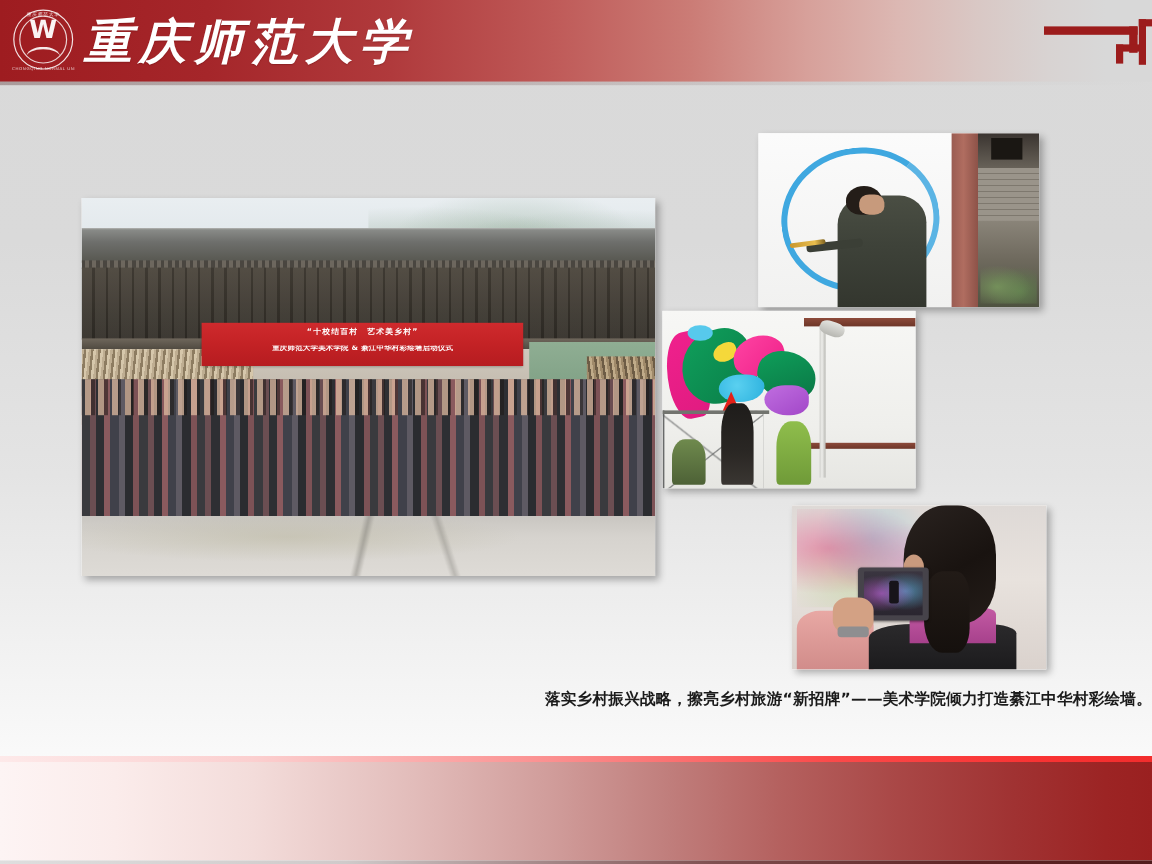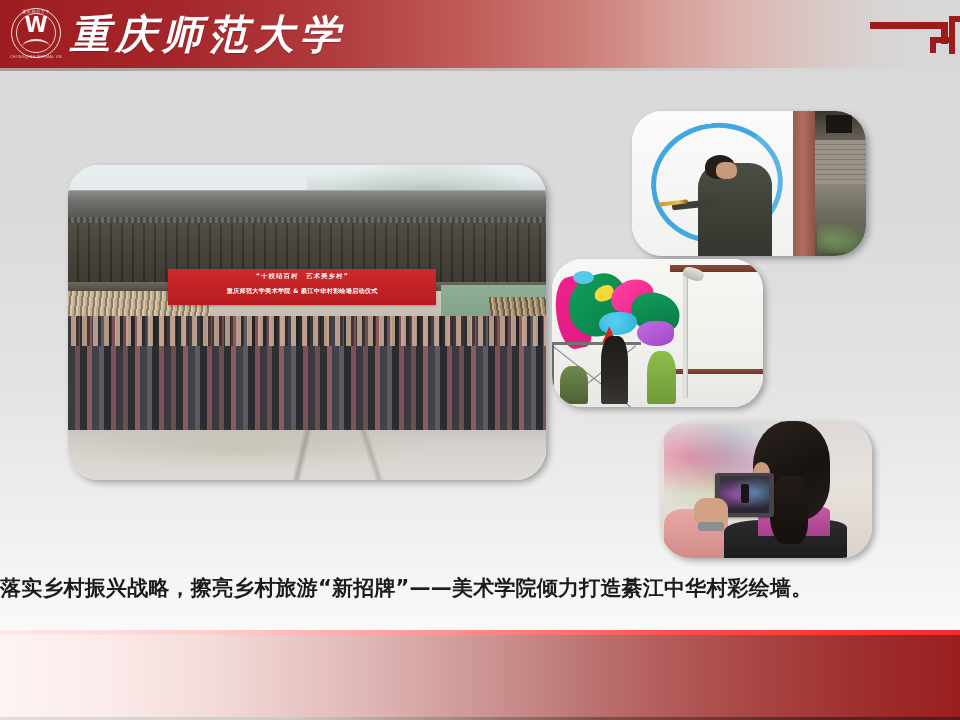--- a/index.html
+++ b/index.html
@@ -214,21 +214,20 @@
         #5e2424 84%,
         #521c1c 100%);
   }
 
   
   .photo {
     position: absolute;
     overflow: hidden;
     background: #ffffff;
     box-shadow: 3px 3px 6px rgba(0,0,0,0.30);
-    border-radius: 31px;
   }
   .photo .inner {
     position: absolute;
     left: 0; top: 0;
     width: 100%;
     height: 100%;
     overflow: hidden;
   }
 
   
@@ -578,23 +577,23 @@
     background: #17141a;
     border-radius: 2px;
   }
 
   
   .caption {
     position: absolute;
     left: 0;
     top: 574px;
     width: 960px;
-    text-align: left;
+    text-align: right;
     font-family: "DejaVu Sans", "Liberation Sans", sans-serif;
-    font-size: 21px;
+    font-size: 13px;
     font-weight: bold;
     color: #1b1b1b;
     letter-spacing: 0.2px;
     white-space: nowrap;
   }
 </style>
 </head>
 <body>
 
 <div class="slide">

